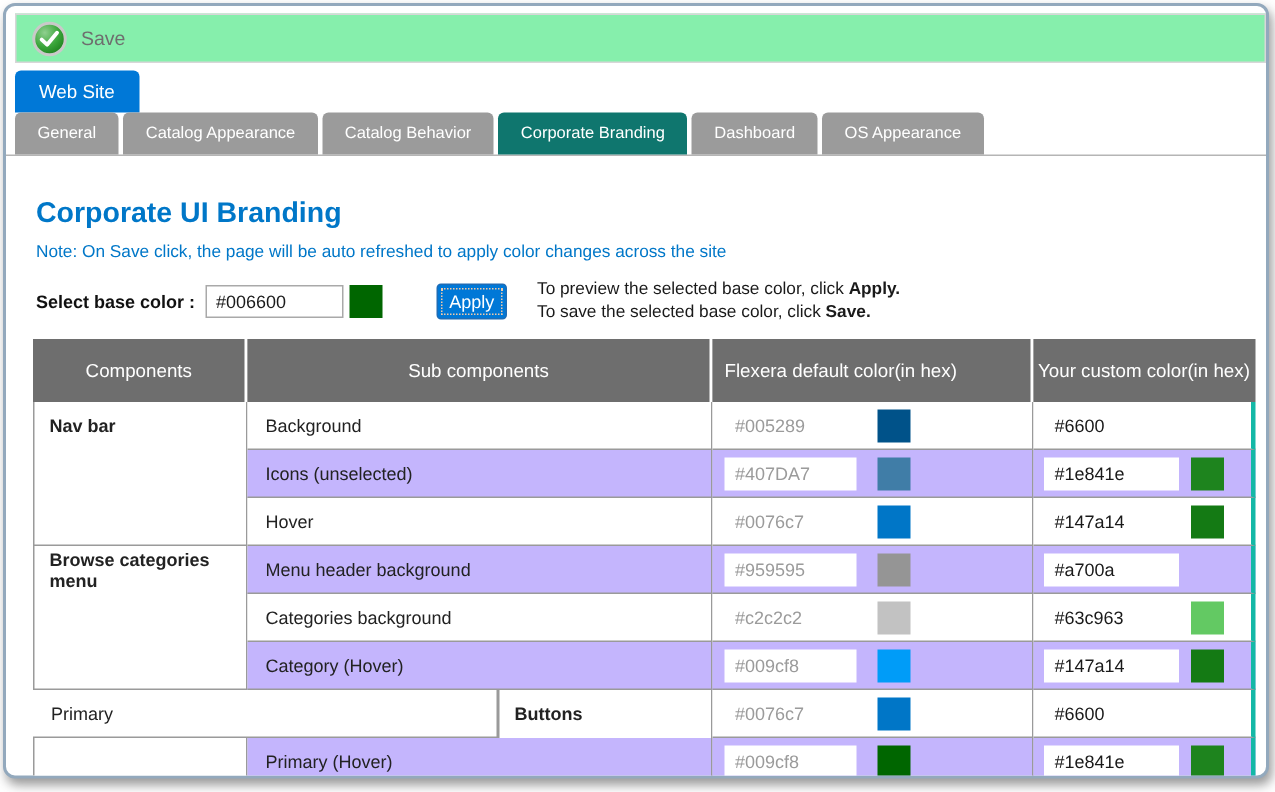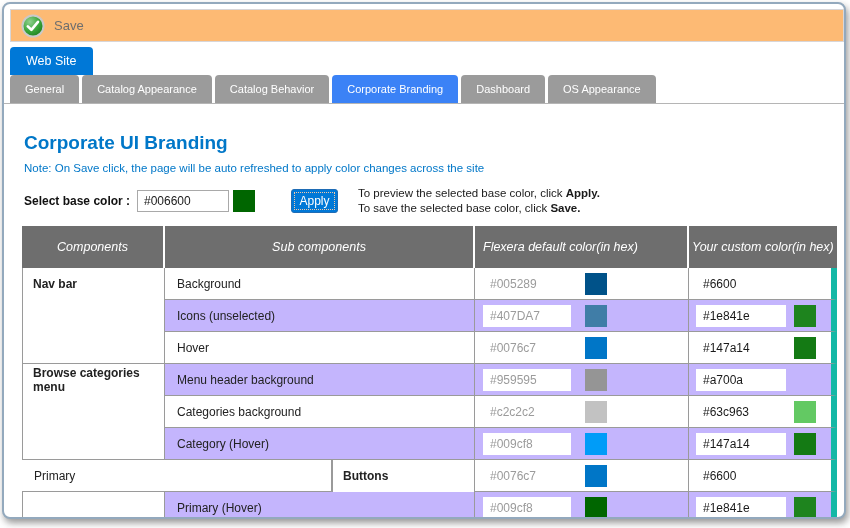--- a/index.html
+++ b/index.html
@@ -4,62 +4,62 @@
 <style>
   * { margin:0; padding:0; }
   html,body { width:850px; height:528px; background:#fff; font-family:"Liberation Sans", sans-serif; }
   .window {
     position:absolute; left:2px; top:2px; width:840px; height:513px;
     border:2px solid #93a9bd; border-radius:8px; background:#fff; overflow:hidden;
     box-shadow: 2px 4px 7px rgba(70,70,70,.55);
   }
   
   .toolbar { position:absolute; left:6px; top:5px; right:0; height:31px;
-    background:#fdba74; border:1px solid #d8d6d8; display:flex; align-items:center; }
+    background:#86efac; border:1px solid #d8d6d8; display:flex; align-items:center; }
   .save-btn { display:flex; align-items:center; gap:9px; margin-left:10px; cursor:pointer; }
   .save-label { color:#6e6e6e; font-size:13px; }
   
   .site-tab { position:absolute; left:6px; top:43px; height:28px; padding:0 16px;
     background:#0078d7; color:#fff; font-size:12.5px; display:flex; align-items:center;
     border-radius:4px 4px 0 0; cursor:pointer; }
   
   .tabstrip { position:absolute; left:0; top:71px; width:100%; height:29px;
     border-bottom:1px solid #b5b5b5; display:flex; gap:3px; padding-left:6px; box-sizing:border-box; }
   .tab { height:28px; padding:0 15px; background:#9b9b9b; color:#fff; font-size:11px;
     display:flex; align-items:center; border-radius:4px 4px 0 0; cursor:pointer; white-space:nowrap; }
-  .tab.active { background:#3b82f6; }
+  .tab.active { background:#0f766e; }
   
   .content { position:absolute; left:0; top:100px; right:0; bottom:0; }
   .title { position:absolute; left:20px; top:28px; color:#0077c8; font-size:19px; font-weight:bold; }
   .note { position:absolute; left:20px; top:58px; color:#0077c8; font-size:11.5px; }
   .base-row { position:absolute; left:20px; top:83px; height:28px; display:flex; align-items:center; }
   .base-label { font-weight:bold; font-size:12px; color:#111; width:113px; }
   .base-input { width:92px; height:22px; border:1px solid #a9a9a9; font-size:12px;
     padding-left:6px; box-sizing:border-box; font-family:inherit; color:#1a1a1a; }
   .base-swatch { width:22px; height:22px; margin-left:4px; }
   .apply-btn { margin-left:36px; width:47px; height:24px; background:#0078d7; color:#ffffff;
     border:1px solid #1f6cb5; border-radius:3px; font-size:12px; font-family:inherit;
     outline:1px dotted #f2c9a8; outline-offset:-4px; cursor:pointer; }
   .help { margin-left:20px; font-size:11.5px; line-height:15px; color:#1a1a1a; }
   
   .ctable { position:absolute; left:18px; top:122px; width:815px; }
-  .thead { display:flex; height:42px;font-style:italic; }
+  .thead { display:flex; height:42px; }
   .th { background:#6e6e6e; color:#fff; font-size:12.5px; display:flex; align-items:center; box-sizing:border-box; }
   .th1 { width:143px; justify-content:center; border-right:2px solid #fff; }
   .th2 { width:310px; justify-content:center; border-right:2px solid #fff; }
   .th3 { width:214px; padding-left:8px; border-right:2px solid #fff; }
   .th4 { width:148px; padding-left:3px; }
   .trow { display:flex; height:32px; }
   .td { box-sizing:border-box; display:flex; align-items:center; font-size:12px; color:#222; background:#fff; }
   .c1 { width:143px; border-left:1px solid #9a9a9a; border-right:1px solid #9a9a9a;
     font-weight:bold; padding-left:10px; }
   .c1.gend { border-bottom:1px solid #9a9a9a; }
   .c2 { width:310px; padding-left:12px; border-right:1px solid #9a9a9a; border-bottom:1px solid #9a9a9a; }
   .c3 { width:214px; padding-left:8px;  border-right:1px solid #9a9a9a; border-bottom:1px solid #9a9a9a; gap:14px; }
-  .c4 { width:148px; padding-left:7px;  border-right:6px solid #14b8a6; border-bottom:1px solid #9a9a9a; gap:8px; }
+  .c4 { width:148px; padding-left:7px;  border-right:3px solid #14b8a6; border-bottom:1px solid #9a9a9a; gap:8px; }
   .trow.alt .c2, .trow.alt .c3, .trow.alt .c4 { background:#c4b5fd; }
   .hexin { height:22px; border:none; background:#fff; font-family:inherit; font-size:12px;
     padding:0 0 0 7px; box-sizing:border-box; }
   .din { width:88px; color:#9b9b9b; }
   .cin { width:90px; color:#1a1a1a; }
   .swatch { width:22px; height:22px; flex:0 0 auto; }
 </style>
 </head>
 <body>
 

